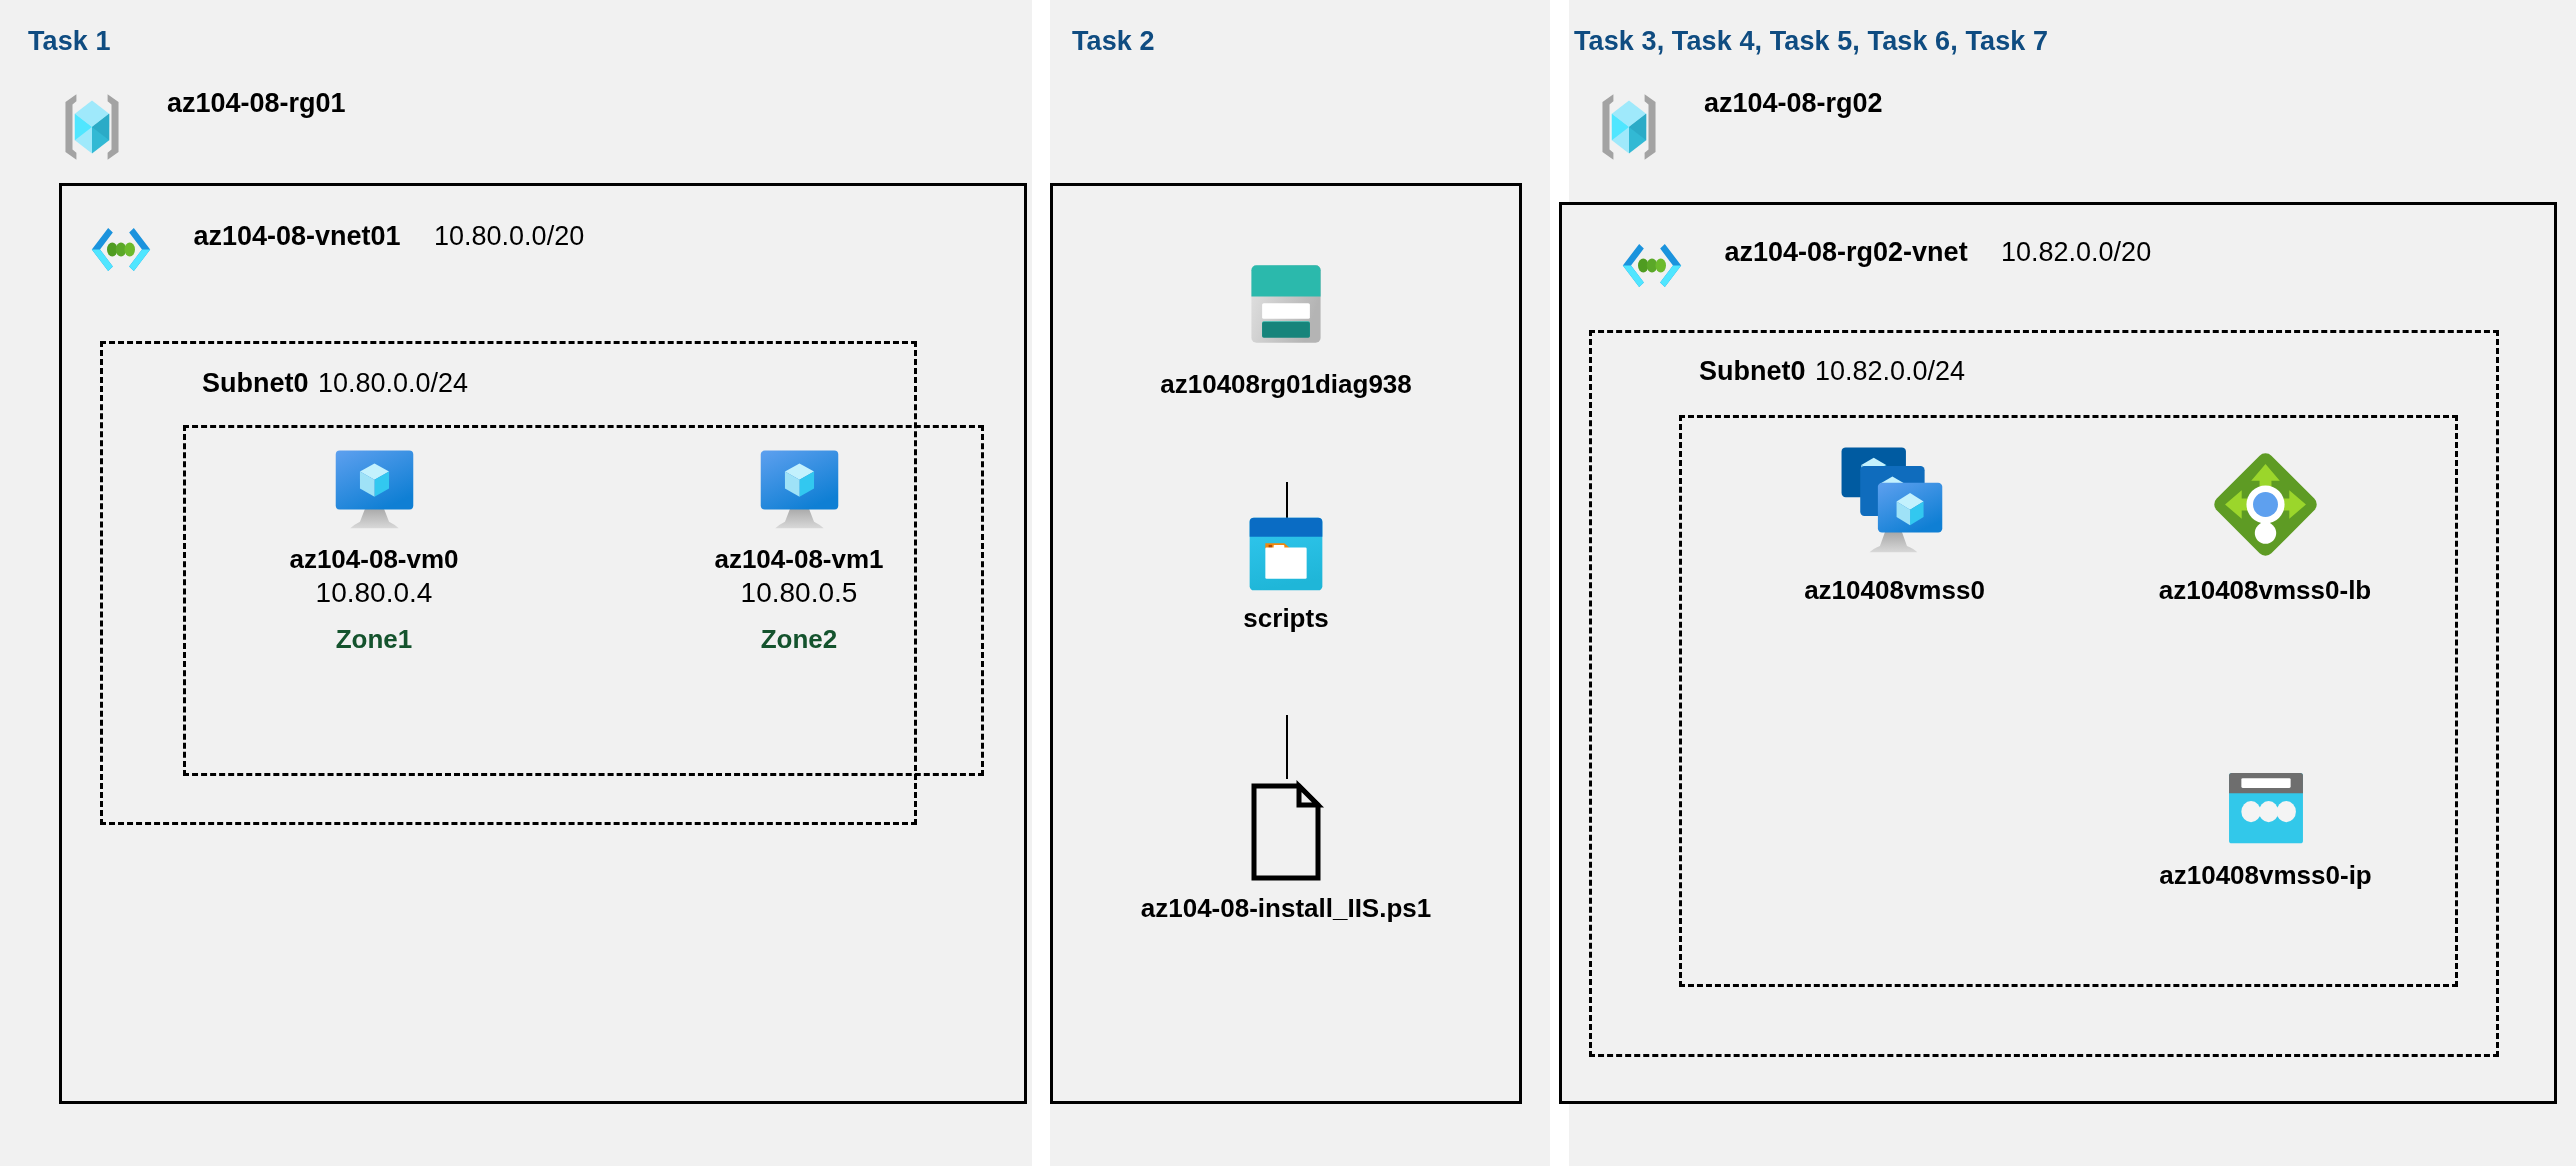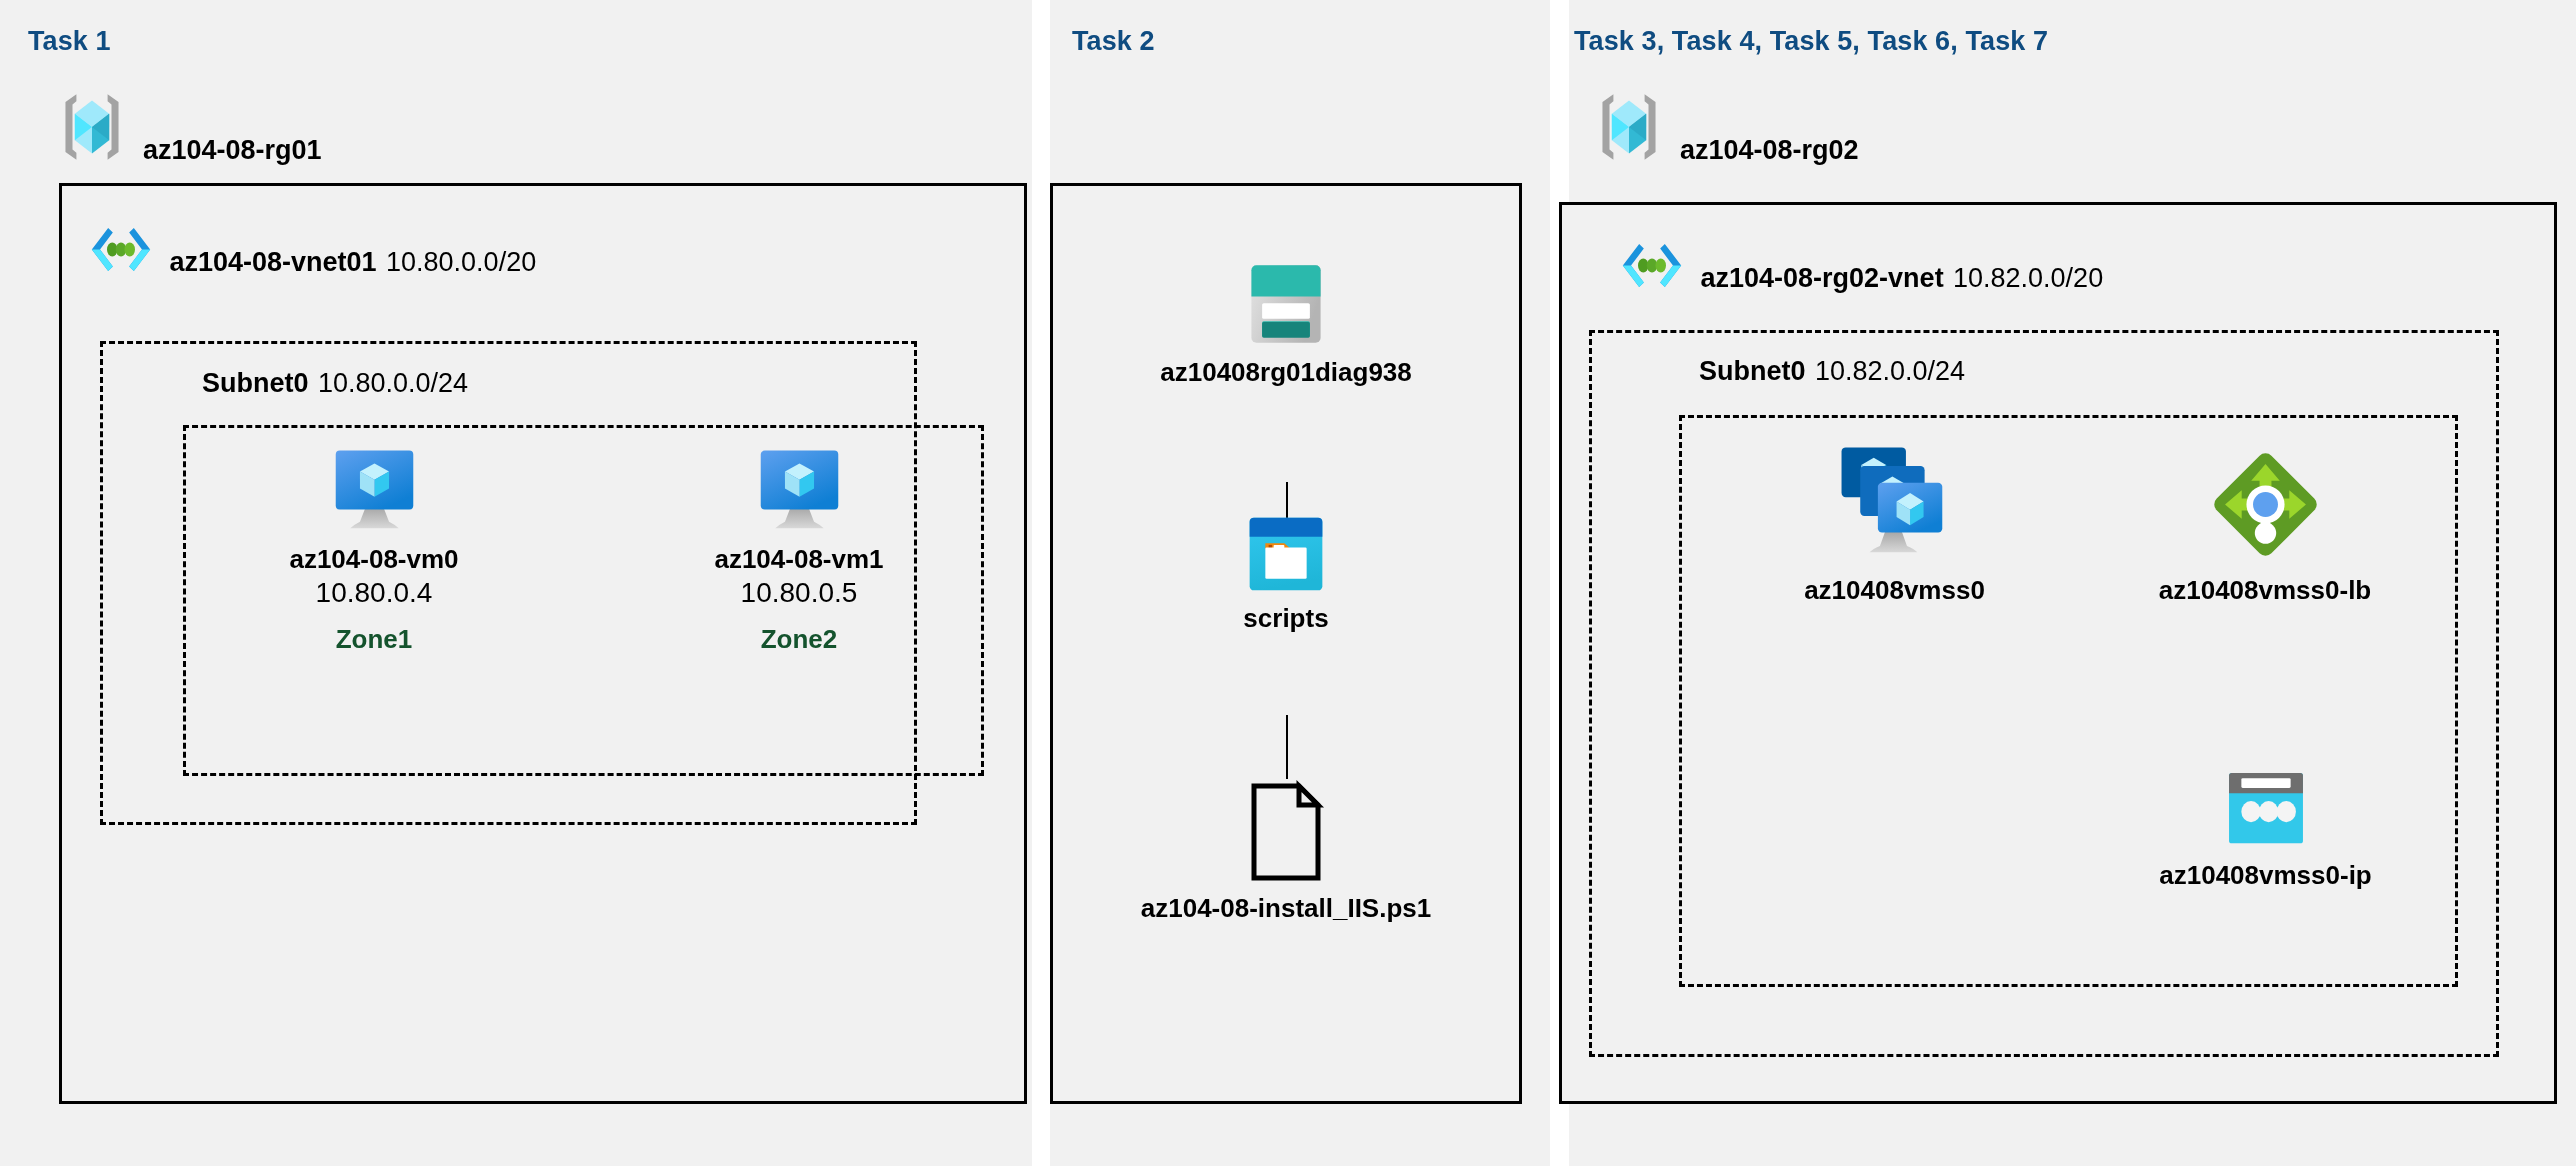--- a/index.html
+++ b/index.html
@@ -45,22 +45,23 @@
   .dashed-box {
     position: absolute;
     border: 3.4px dashed #000000;
     background: transparent;
   }
 
   
   .label-row {
     position: absolute;
     display: flex;
-    align-items: flex-end;
-    white-space: nowrap;
+    align-items: flex-start;
+    white-space: nowrap;
+    gap: 24px;
   }
   .name-bold {
     font-weight: bold;
     font-size: 27px;
     color: #000000;
   }
   .name-plain {
     font-weight: normal;
     font-size: 27px;
     color: #000000;
@@ -210,21 +211,21 @@
         <path d="M37 28 L55 38 L55 59 L37 49 Z" fill="#9fe2f7"></path>
       </svg>
     </span>
     <span class="node-caption">az104-08-vm1</span>
     <span class="node-sub">10.80.0.5</span>
     <span class="node-zone">Zone2</span>
   </div>
 
   <div class="solid-box" style="left:1050px; top:183px; width:472px; height:921px;"></div>
 
-  <div class="node" style="left:1185px; top:262px; width:202px;">
+  <div class="node" style="left:1185px; top:262px; width:202px;gap:12px;">
     <span>
       <svg width="76" height="84" viewBox="0 0 92 102">
         <defs>
           <linearGradient id="stBody" x1="0" y1="0" x2="1" y2="0.4">
             <stop offset="0%" stop-color="#e4e4e4"></stop>
               <stop offset="100%" stop-color="#b4b4b4"></stop>
           </linearGradient>
         </defs>
         <rect x="4" y="4" width="84" height="94" rx="6" fill="url(#stBody)"></rect>
         <path d="M4 10 a6 6 0 0 1 6 -6 h72 a6 6 0 0 1 6 6 v32 h-84 Z" fill="#2bb9ac"></path>

